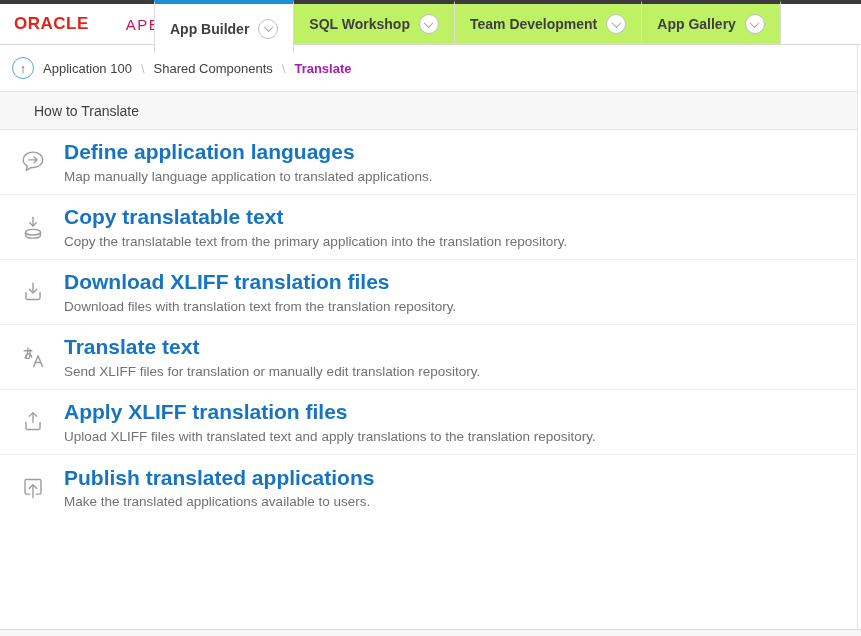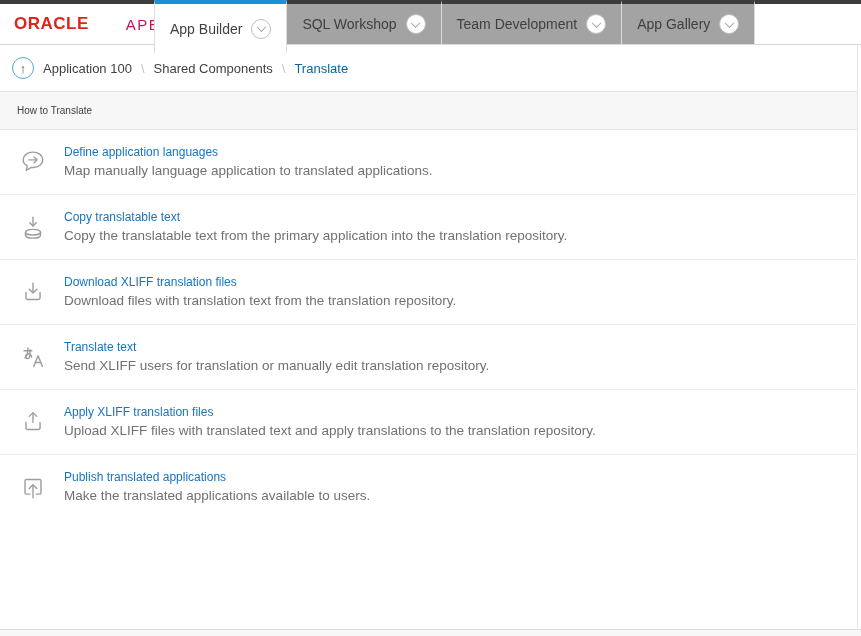--- a/index.html
+++ b/index.html
@@ -18,21 +18,21 @@
 
   
   .header{display:flex;align-items:flex-start;height:45px;position:relative;z-index:3;background:#fff;}
   .cell{
     height:45px;display:flex;align-items:center;
     border-top:4px solid #3b3b3b;border-bottom:1px solid #d8d8d8;background:#fff;gap:31px;
   }
   .logo-cell{width:155px;padding-left:14px;border-right:1px solid #dcdcdc;}
   .logo-oracle{color:var(--red);font-weight:700;font-size:17px;letter-spacing:.5px;}
   .logo-apex{color:#be185d;font-size:15px;margin-left:6px;letter-spacing:1.5px;}
-  .tab{padding:0 15px;gap:9px;border-right:1px solid #dcdcdc;background:#a3a3a3;cursor:pointer;}
+  .tab{padding:0 15px;gap:9px;border-right:1px solid #dcdcdc;background:#bef264;cursor:pointer;}
   .tab-label{font-size:14px;color:#3f3f3f;white-space:nowrap;}
   .tab.active{
     background:#fff;border-top-color:var(--blue);border-bottom:none;height:53px;
     border-left:1px solid #dcdcdc;margin-left:-1px;position:relative;z-index:4;
   }
   .filler{flex:1;border-right:none;}
   .chev-circle{
     width:20px;height:20px;border:1px solid #bdbdbd;border-radius:50%;
     display:flex;align-items:center;justify-content:center;flex:0 0 20px;background:#fff;
   }
@@ -49,50 +49,50 @@
   .breadcrumb{height:46px;display:flex;align-items:center;padding-left:12px;font-size:13px;color:#414141;}
   .crumb-up{
     width:22px;height:22px;border:1px solid #55a8da;border-radius:50%;color:#4a4a4a;
     display:flex;align-items:center;justify-content:center;font-size:13px;line-height:1;
     margin-right:9px;cursor:pointer;flex:0 0 22px;background:#fff;
   }
   .crumb-wrap{display:flex;align-items:center;}
   .crumb-sep{color:#c6c6c6;margin:0 9px;}
   .crumb-wrap:first-of-type .crumb-sep{display:none;margin:0;}
   .crumb{cursor:pointer;}
-  .crumb.current{font-weight:400;color:#0369a1;cursor:default;}
+  .crumb.current{font-weight:700;color:#a21caf;cursor:default;}
 
   .region-header{
     height:39px;border-top:1px solid #e4e4e4;border-bottom:1px solid #e4e4e4;
-    background:#f7f7f7;display:flex;align-items:center;padding-left:17px;
-    font-size:10px;color:#404040;
+    background:#f7f7f7;display:flex;align-items:center;padding-left:34px;
+    font-size:14px;color:#404040;
   }
 
   .task{
     height:65px;border-bottom:1px solid #ededed;display:flex;align-items:center;padding-left:17px;background:#fff;
   }
   .task:last-child{border-bottom:none;}
   .task-icon{width:32px;height:32px;flex:0 0 32px;margin-right:15px;display:flex;align-items:center;justify-content:center;}
-  .task-title{font-size:12px;font-weight:400;color:var(--link);cursor:pointer;line-height:1.25;}
+  .task-title{font-size:21px;font-weight:700;color:var(--link);cursor:pointer;line-height:1.25;}
   .task-desc{font-size:13.5px;color:#717171;margin-top:3px;line-height:1.2;}
 
   .footer{position:absolute;left:0;right:0;bottom:0;height:7px;background:#f7f7f7;border-top:1px solid #dddddd;}
 </style>
 </head>
 <body>
 
 <div class="page">
 
   <div class="header">
     <div class="cell logo-cell">
       <span class="logo-oracle">ORACLE</span>
       <span class="logo-apex">APEX</span>
     </div>
 
-    <div style="display:flex;align-items:flex-start;">
+    <div style="display:flex;align-items:flex-start;font-weight:bold;">
 
         <div class="cell tab active">
           <span class="tab-label">App Builder</span>
           <span class="chev-circle">
             <span class="chev"></span>
           </span>
         </div>
 
         <div class="cell tab">
           <span class="tab-label">SQL Workshop</span>
@@ -204,21 +204,21 @@
                 <path d="M6.5 9.3h8.2"></path>
                 <path d="M10.6 6.3c0 4.2-1 8.4-3.1 10.8"></path>
                 <path d="M12.9 8.3c-.3 5 .6 9.1-2.3 9.4-2.6.3-3.4-3.6-.8-4.8 2.3-1 4.4.4 4.8 3.2"></path>
                 <path d="M16.8 26l4.6-11.3L26 26"></path>
                 <path d="M18.6 21.9h5.6"></path>
               </g>
             </svg>
           </span>
           <div class="task-text">
             <div class="task-title">Translate text</div>
-            <div class="task-desc">Send XLIFF users for translation or manually edit translation repository.</div>
+            <div class="task-desc">Send XLIFF files for translation or manually edit translation repository.</div>
           </div>
         </div>
 
         <div class="task">
           <span class="task-icon">
             <svg viewBox="0 0 32 32" width="30" height="30">
               <g fill="none" stroke="#9d9d9d" stroke-width="1.5" stroke-linecap="round" stroke-linejoin="round">
                 <path d="M16 16.5v-10"></path>
                 <path d="M12 10l4-4 4 4"></path>
                 <path d="M8.5 16.5v6c0 .9.6 1.5 1.5 1.5h12c.9 0 1.5-.6 1.5-1.5v-6"></path>

